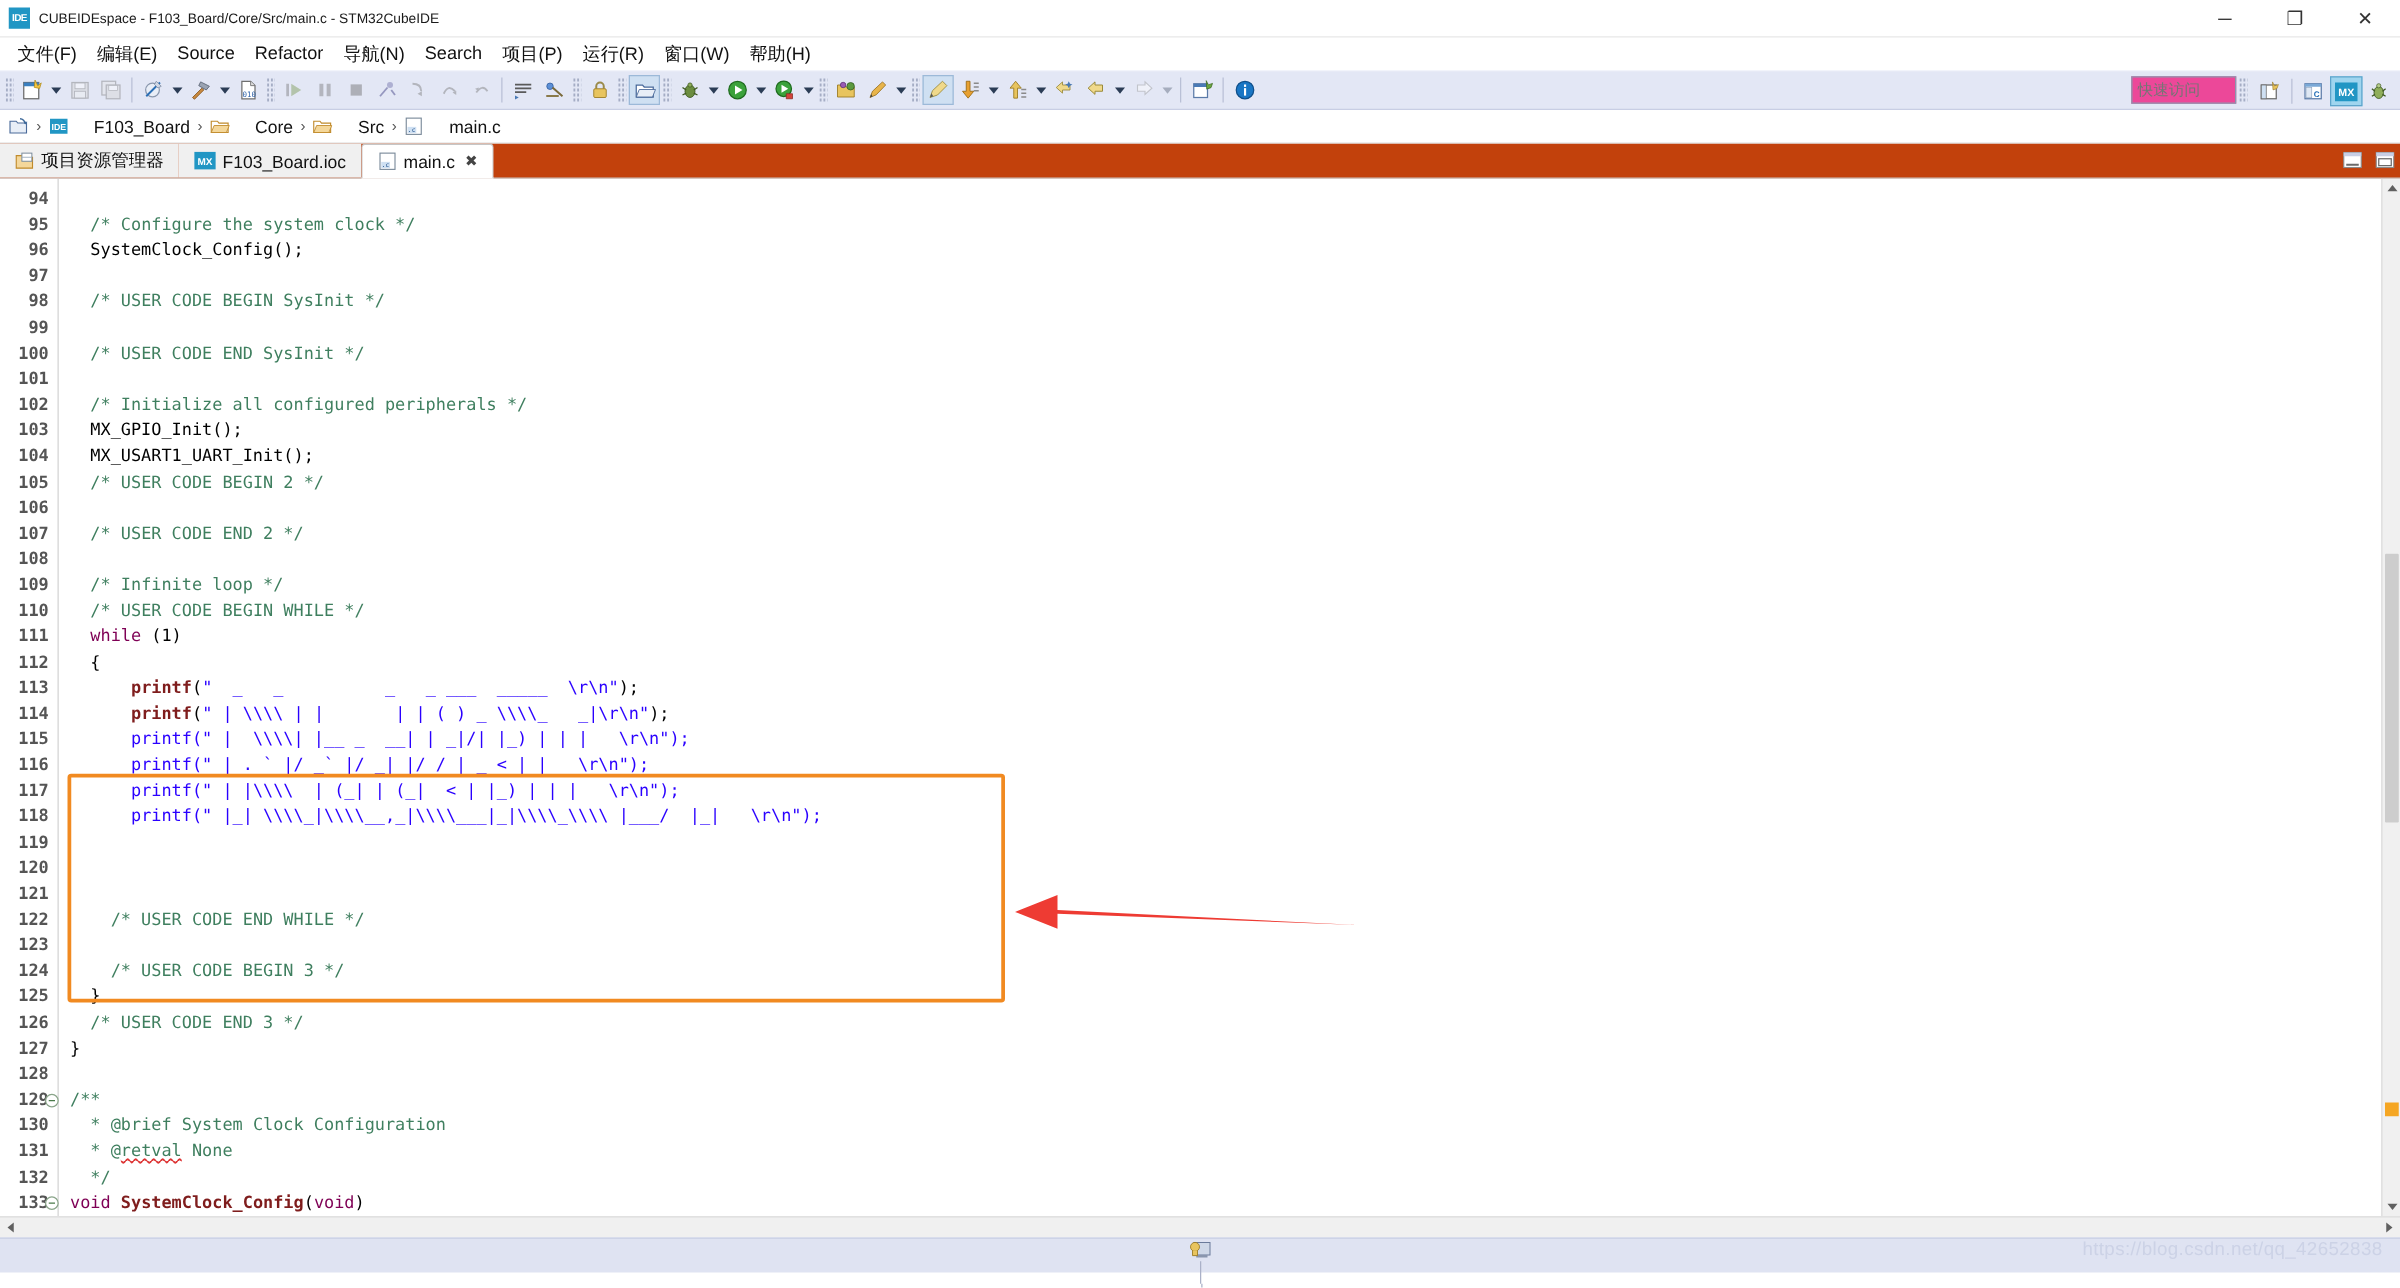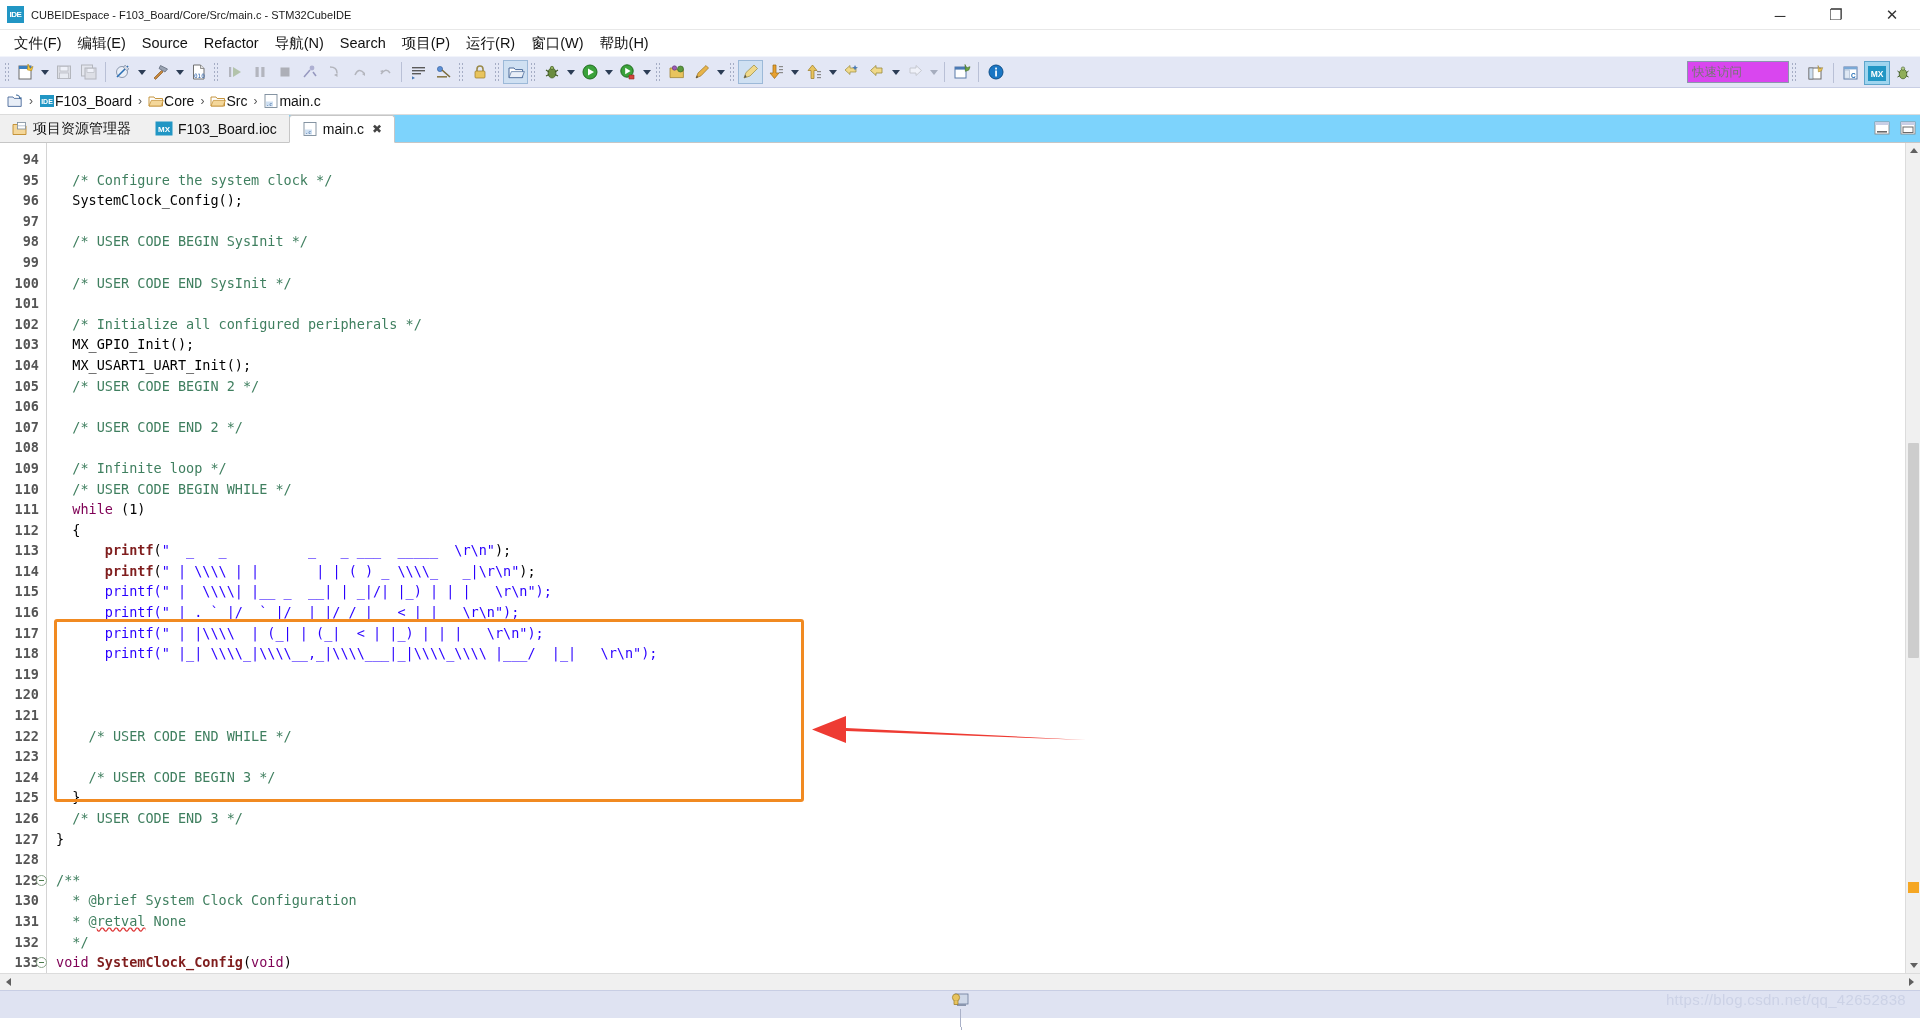--- a/index.html
+++ b/index.html
@@ -109,22 +109,22 @@
     flex: none;
   }
   .ico { display:block; }
 
   #quickaccess-wrap {
     position: absolute;
     right: 120px; top: 4px;
     display: flex; align-items: center;
   }
   #quickaccess {
-    width: 102px; height: 22px;
-    background: #d946ef;
+    width: 84px; height: 22px;
+    background: #ec4899;
     border: 1px solid #8c96ae;
     font-size: 12.5px;
     color: #333;
     padding: 0 4px;
     line-height: 20px;
   }
   #persp-wrap {
     position: absolute; right: 4px; top: 4px;
     display: flex; align-items: center;
   }
@@ -138,28 +138,28 @@
   
   #breadcrumb {
     height: 27px;
     background: #ffffff;
     display: flex; align-items: center;
     padding-left: 7px;
     font-size: 14px;
     color: #111;
     border-bottom: 1px solid #dcdcdc;
   }
-  .crumb { display: flex; align-items: center; gap: 0; }
+  .crumb { display: flex; align-items: center; gap: 20px; }
   .crumb-sep { margin: 0 6px; color: #555; font-size: 12px; }
   .crumb-ic { width: 16px; height: 16px; display:block; }
 
   
   #tabbar {
     height: 28px;
-    background: #7dd3fc;
+    background: #c2410c;
     display: flex; align-items: flex-end;
     border-bottom: 1px solid #c6c6c6;
     position: relative;
   }
   .tab {
     height: 27px;
     display: flex; align-items: center; gap: 5px;
     padding: 0 12px;
     font-size: 14px;
     color: #111;

